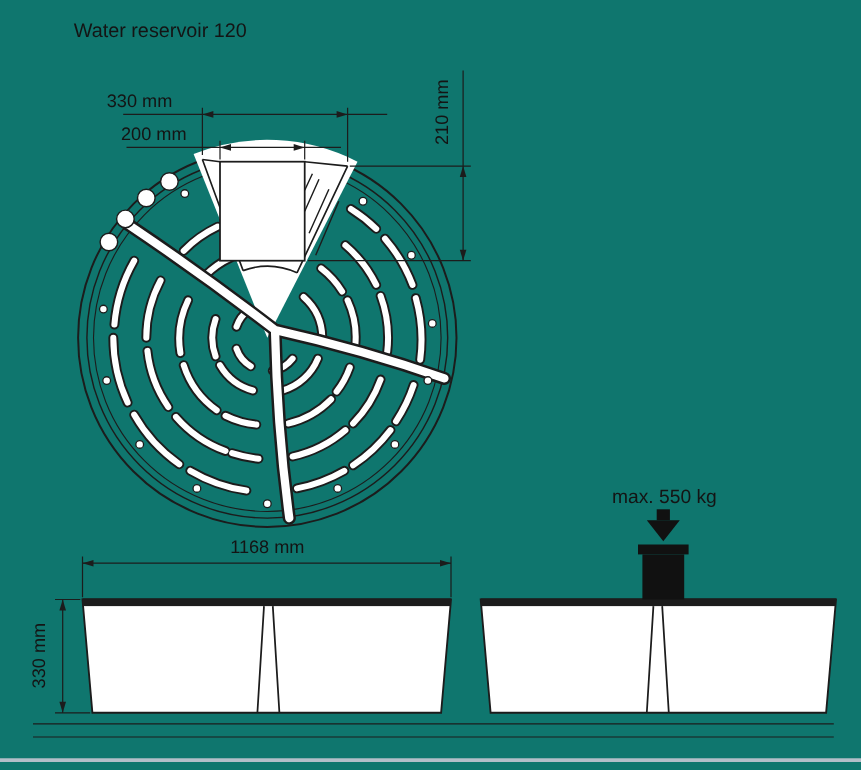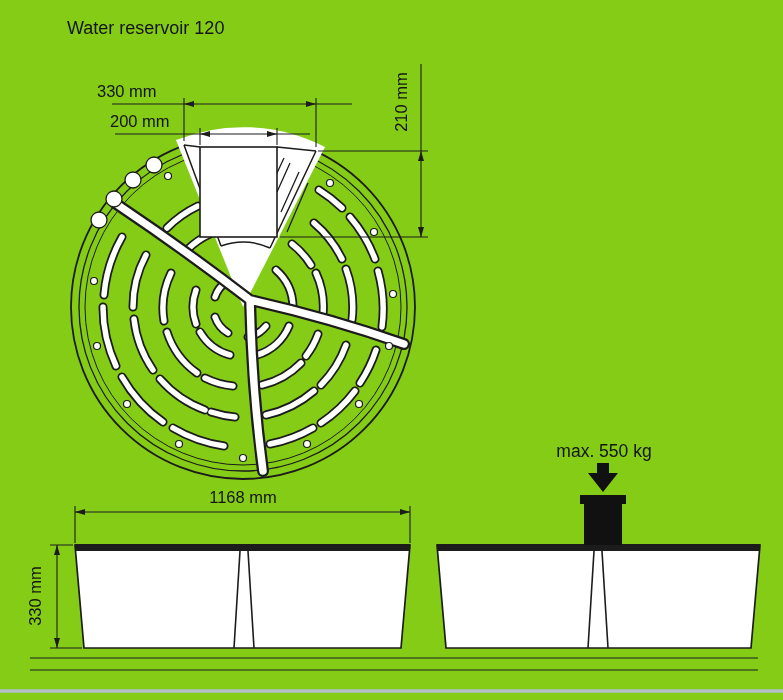--- a/index.html
+++ b/index.html
@@ -1,19 +1,19 @@
 <!DOCTYPE html>
 <html><head>
 <meta charset="utf-8">
 <style>
   html,body{margin:0;padding:0;background:#ffffff;}
   .canvas{
     position:relative;
     width:783px;height:700px;
-    background:#84cc16;
+    background:#0f766e;
     font-family:"Liberation Sans", sans-serif;
     overflow:hidden;
   }
   svg text{fill:#141414;}
   .t-title{font-size:18px;}
   .t-dim{font-size:16.5px;}
   .t-load{font-size:17.5px;}
   .ln{stroke:#1c1c1c;stroke-width:1.1;fill:none;}
   .outline{stroke:#1c1c1c;fill:none;}
   .arrow{fill:#1c1c1c;stroke:none;}

